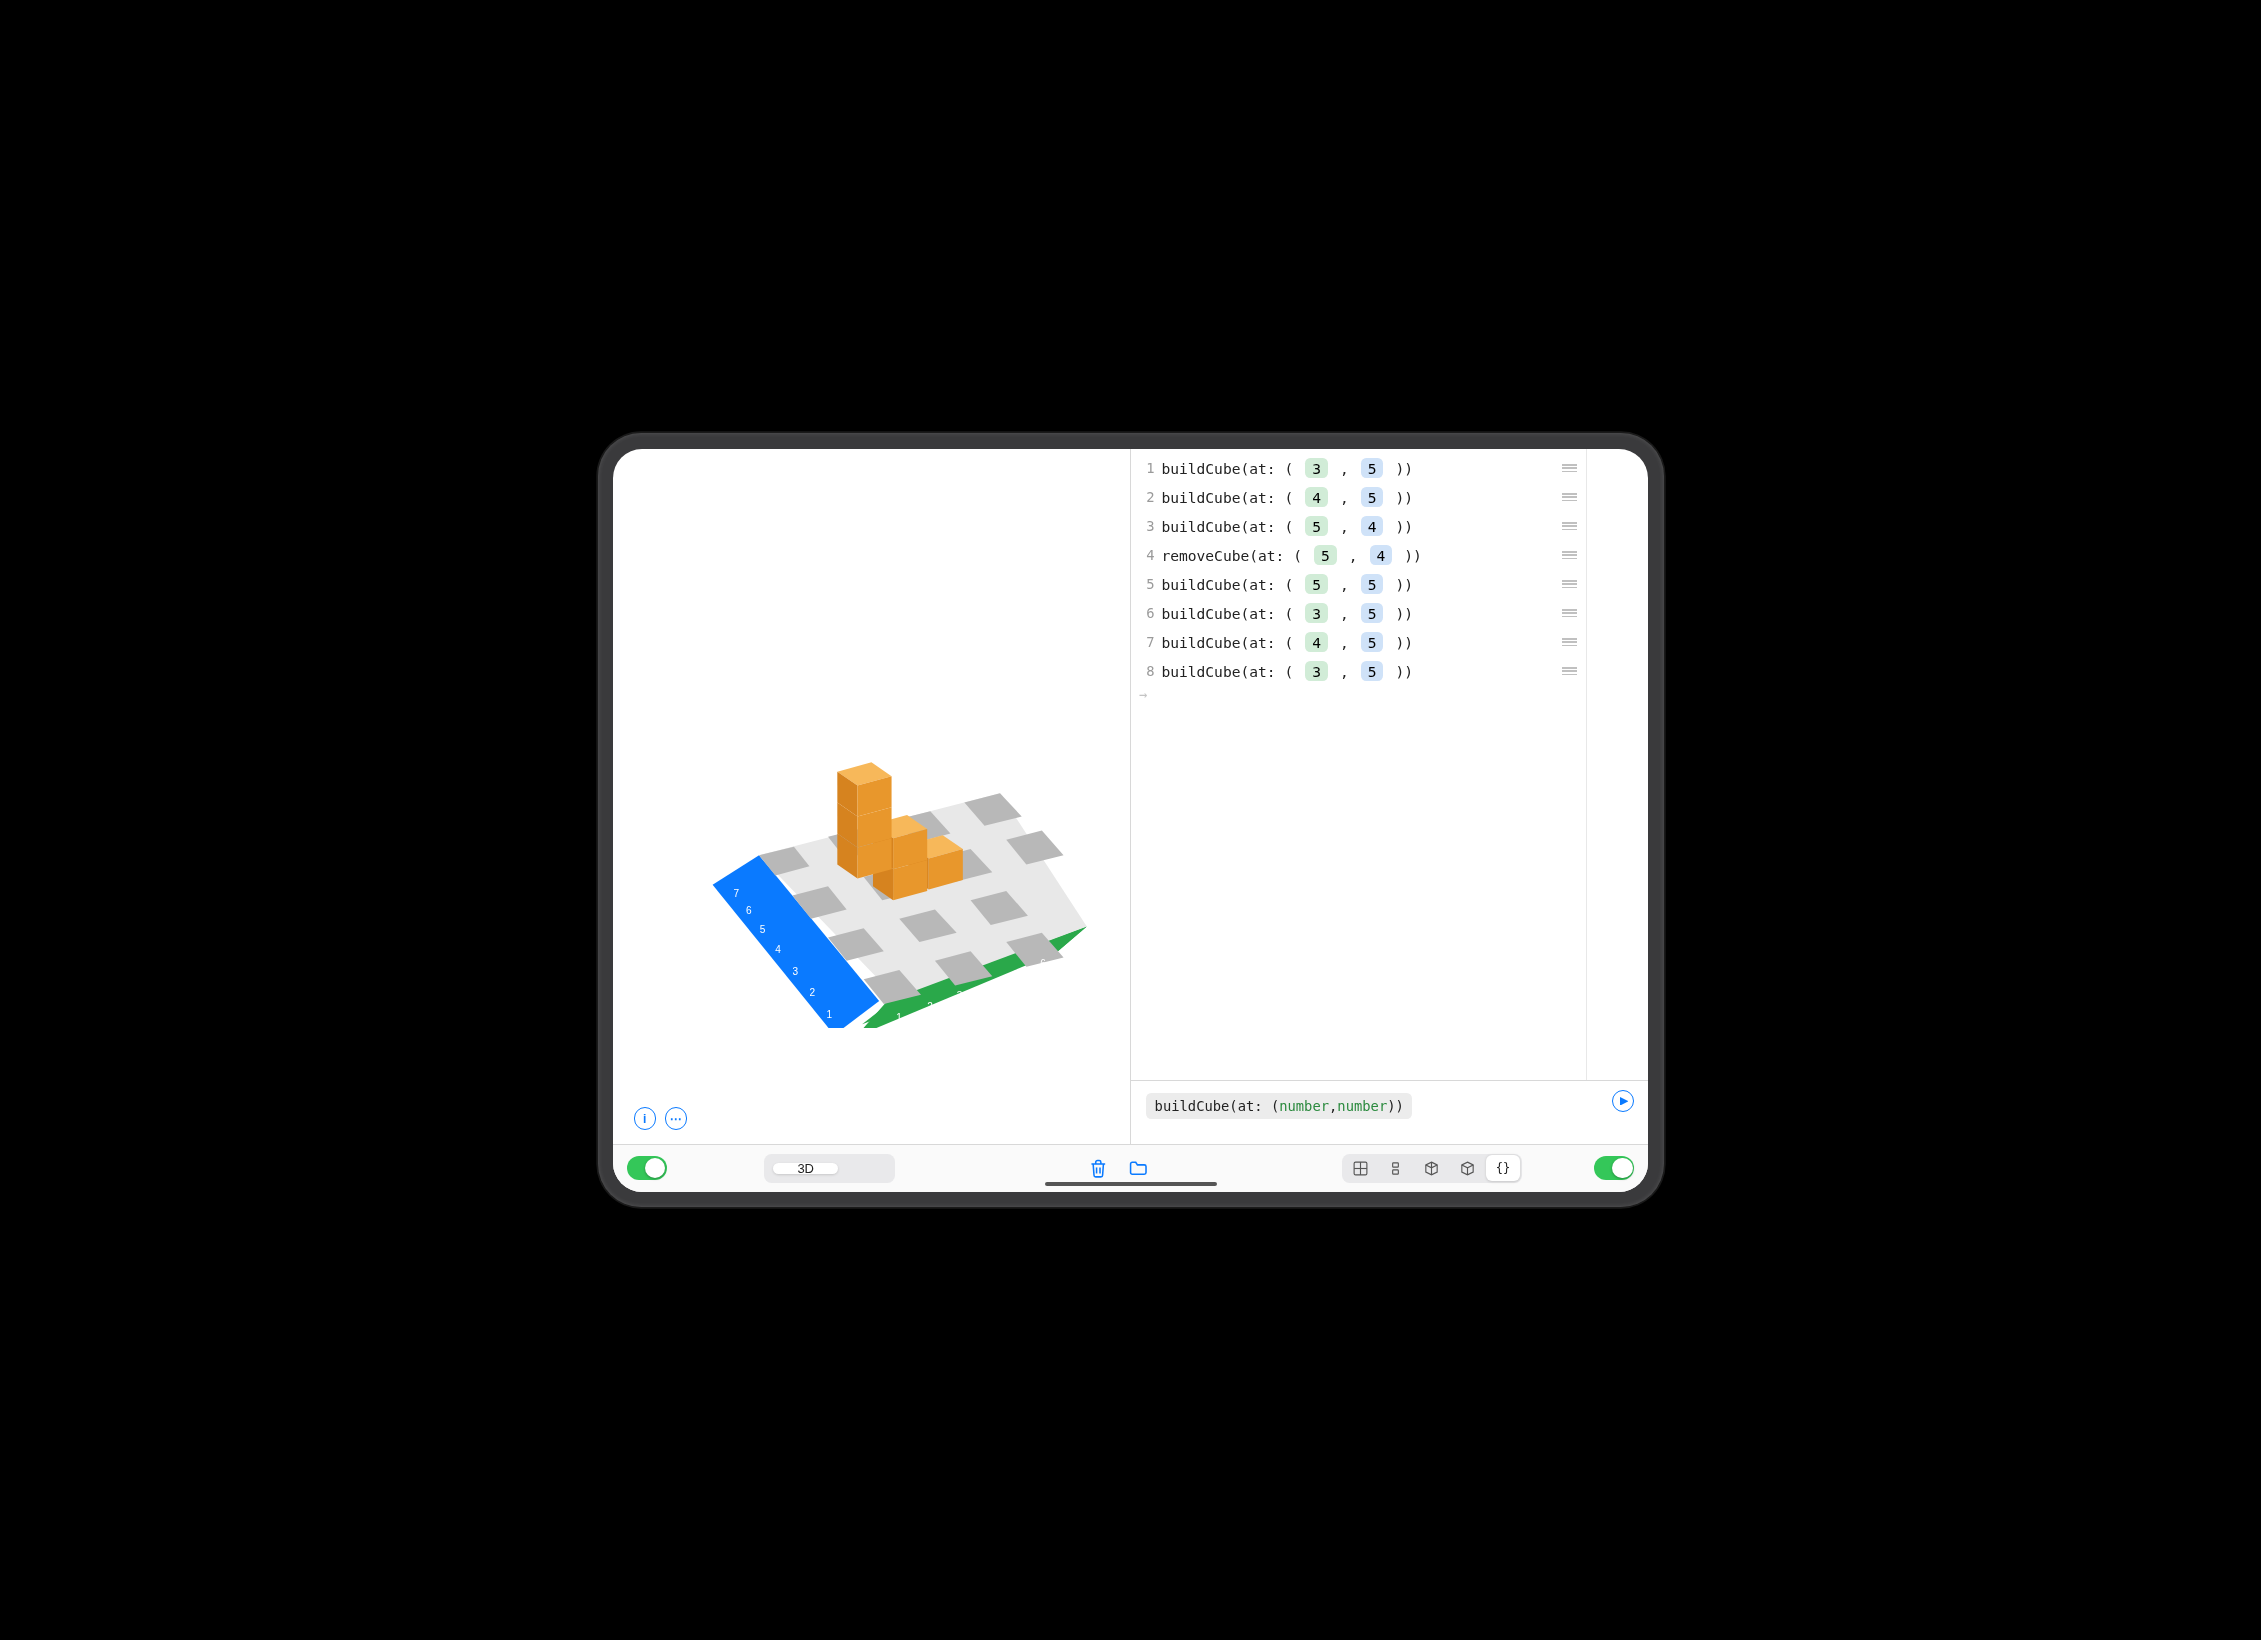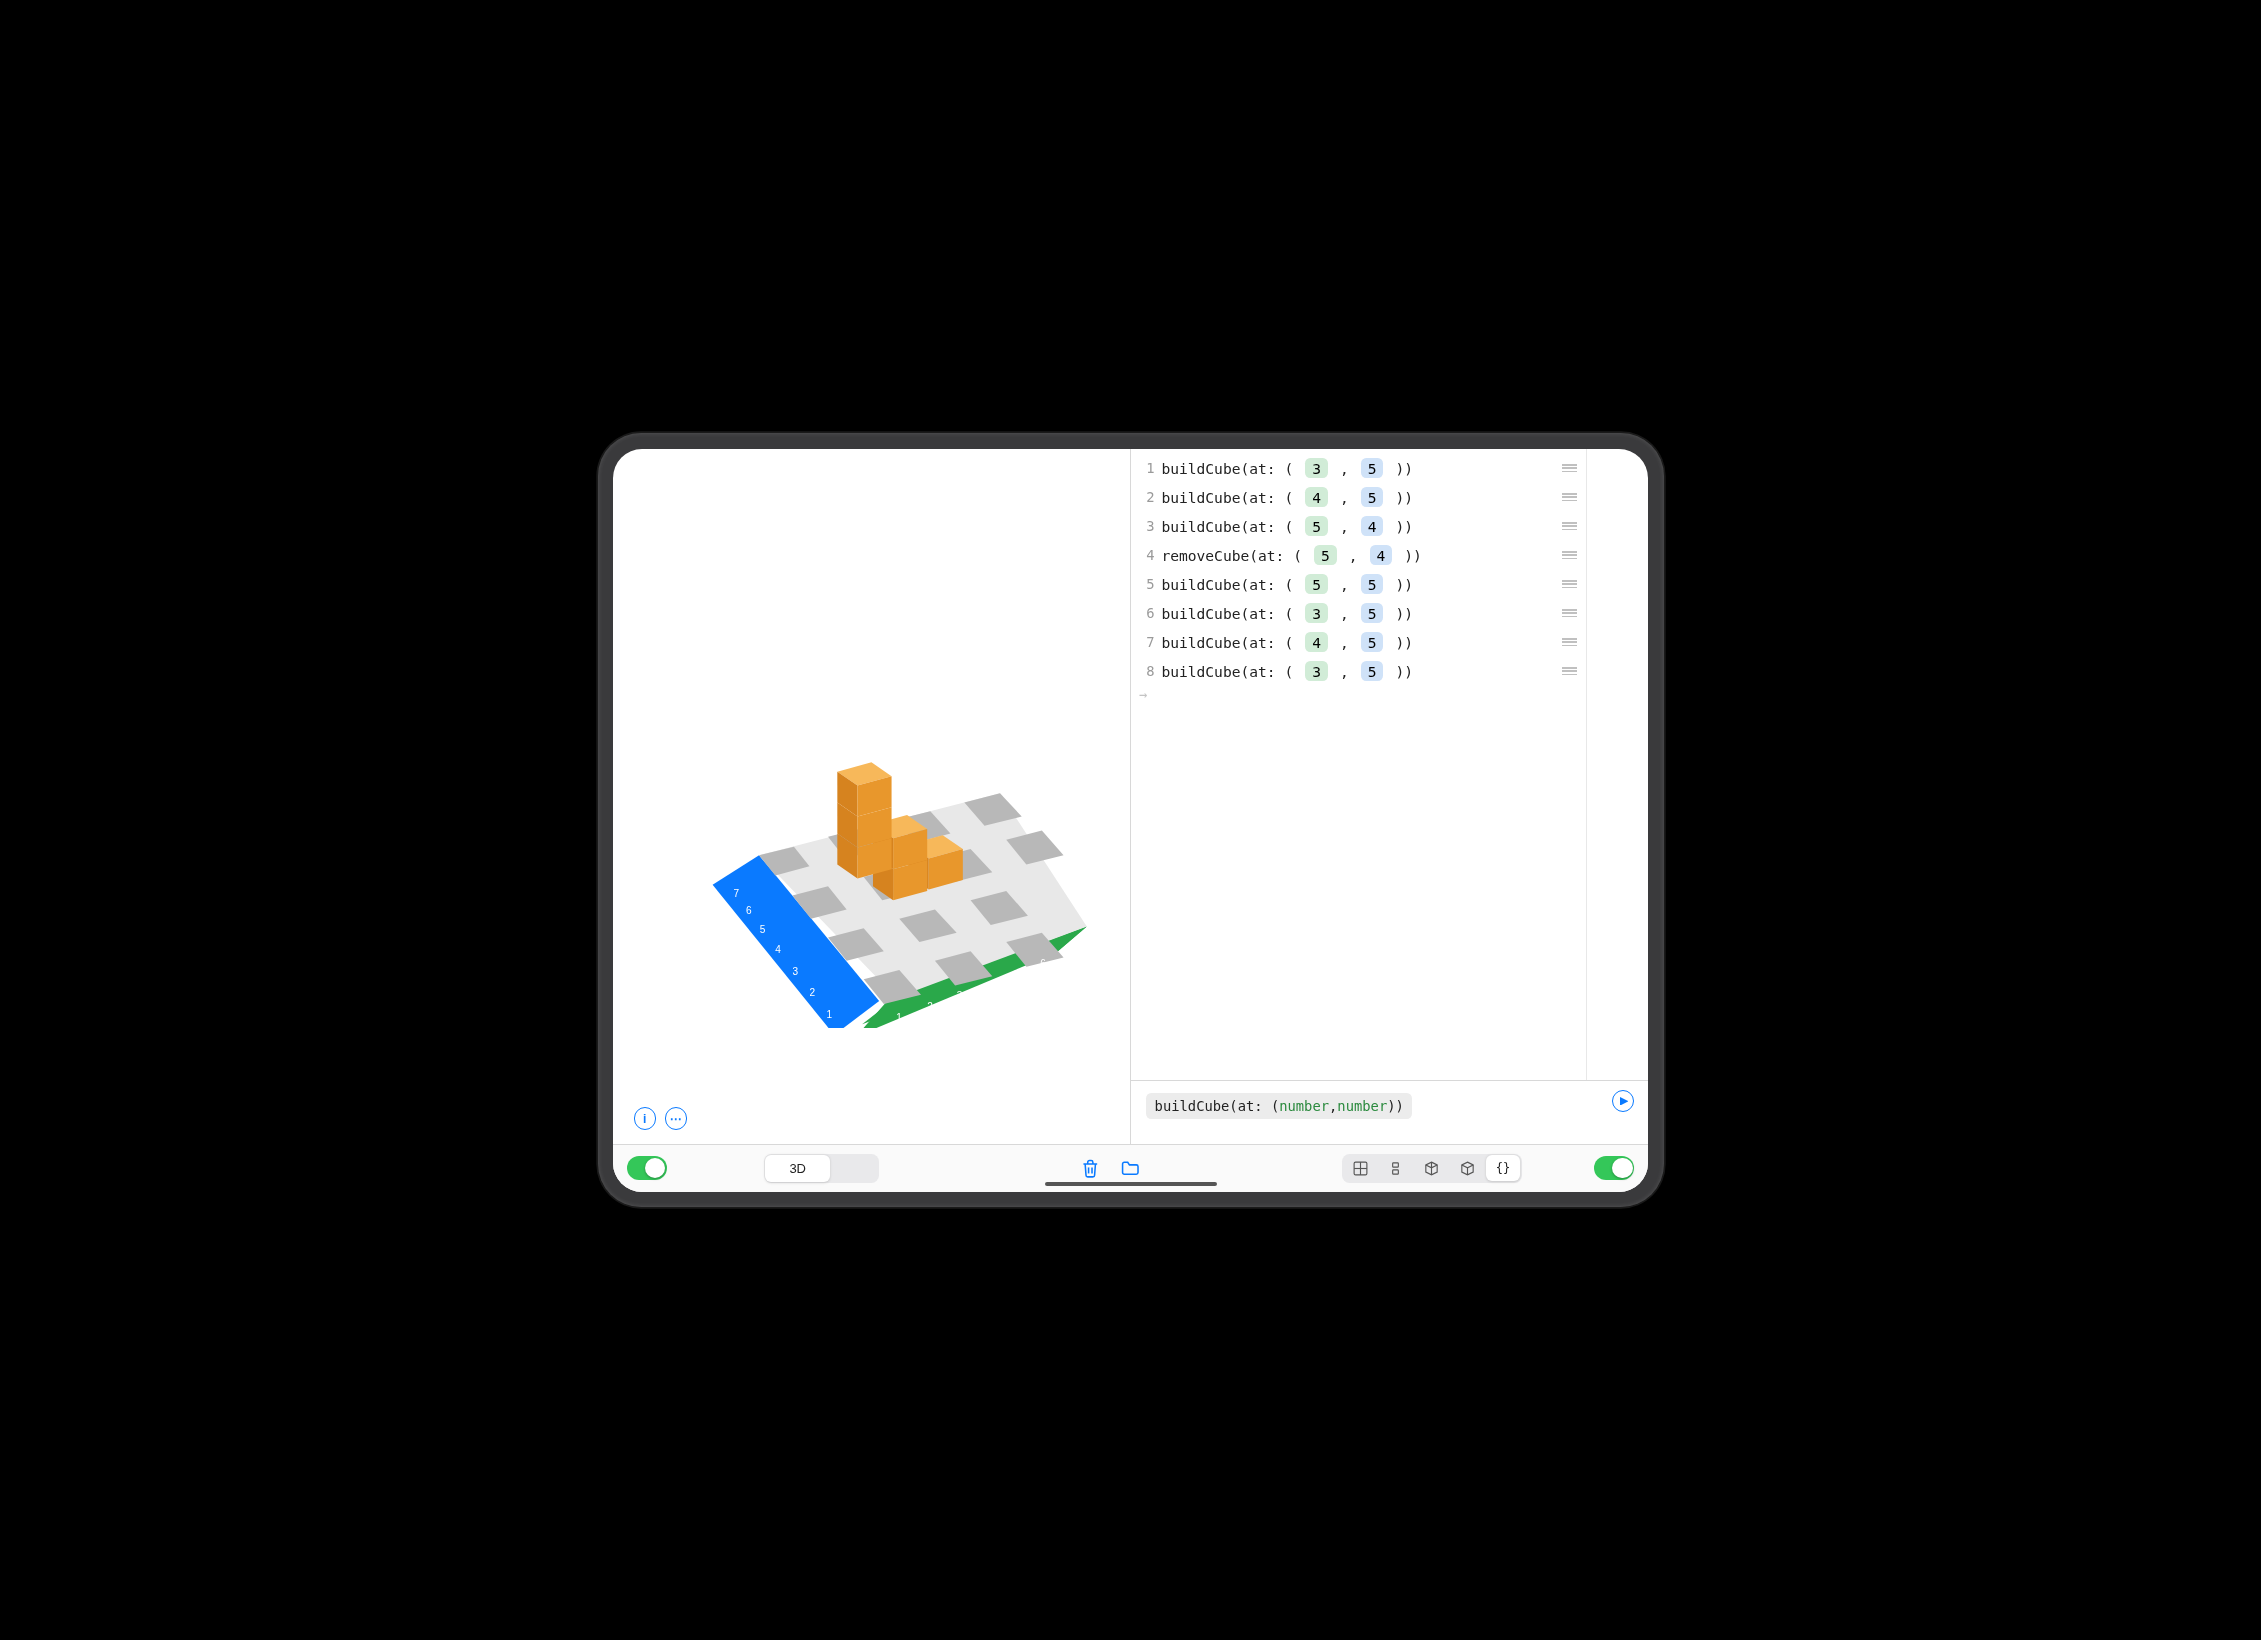--- a/index.html
+++ b/index.html
@@ -176,21 +176,21 @@
   right: 1.7px; top: 1.7px;
   width: 20.6px; height: 20.6px;
   background: #fff;
   border-radius: 50%;
   box-shadow: 0 0.9px 2.6px rgba(0,0,0,0.3);
 }
 .seg {
   display: flex;
   background: #e9e9eb;
   border-radius: 7.7px;
-  padding: 1px;
+  padding: 9px;
   height: 29px;
 }
 .seg-item {
   padding: 0 24px;
   display: flex;
   align-items: center;
   justify-content: center;
   border-radius: 6px;
   font-size: 13px;
   font-weight: 500;

